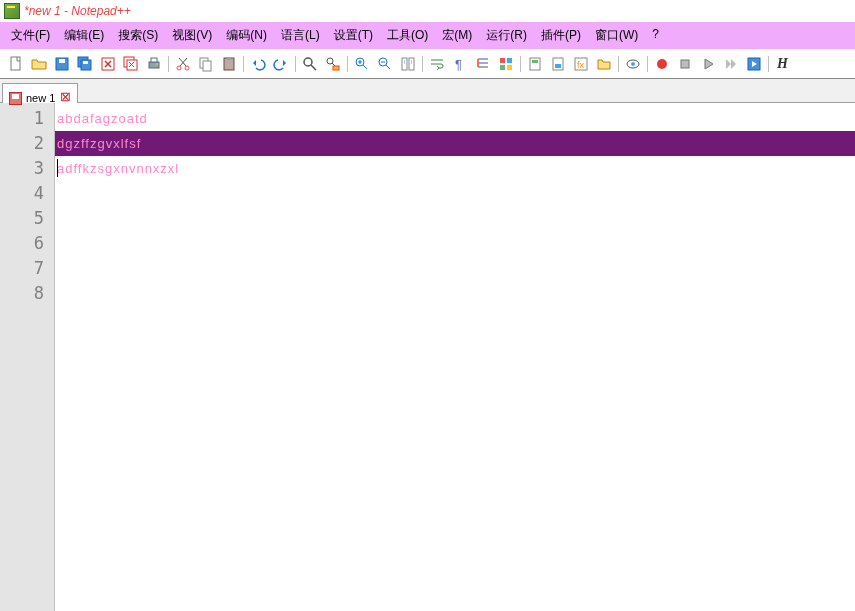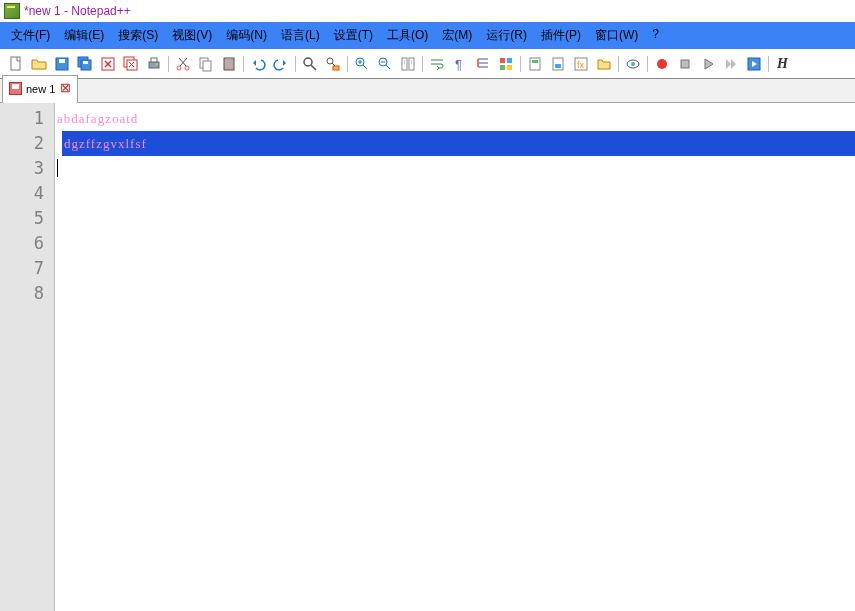--- a/index.html
+++ b/index.html
@@ -28,26 +28,26 @@
   border: 1px solid #33691e;
   position: relative;
 }
 .app-icon::after {
   content: "";
   position: absolute;
   left: 2px; top: 2px;
   width: 8px; height: 2px;
   background: #ffeb3b;
 }
-.title-text { color: #a21caf; }
+.title-text { color: #ef4444; font-style: italic; }
 .menubar {
   display: flex;
   padding: 2px 4px;
   gap: 0;
-  background: #3b82f6;
+  background: #f0abfc;
 }
 .menu-item {
   padding: 3px 7px;
   cursor: pointer;
 }
 .toolbar {
   display: flex;
   align-items: center;
   padding: 3px 4px;
   gap: 0;
@@ -80,27 +80,27 @@
 .ic { width: 16px; height: 16px; }
 .tabbar {
   height: 24px;
   background: #f0f0f0;
   display: flex;
   align-items: flex-end;
   padding: 0 2px;
   border-bottom: 1px solid #a0a0a0;
 }
 .tab {
-  height: 28px;
+  height: 20px;
   padding: 8px 6px;
   background: #fff;
   border: 1px solid #a0a0a0;
   border-bottom: none;
   display: flex;
-  align-items: flex-end;
+  align-items: flex-start;
   gap: 4px;
   font-size: 11px;
   position: relative;
   top: 1px;
 }
 .tab-save-ic {
   width: 13px; height: 13px;
   background: #e57373;
   border: 1px solid #c62828;
 }
@@ -134,30 +134,30 @@
   color: #808080;
   font-family: Consolas, monospace;
   font-size: 17px;
   line-height: 25px;
   user-select: none;
   border-right: 1px solid #c0c0c0;
 }
 .gutter div { height: 25px; }
 .content {
   flex: 1;
-  font-family: Liberation Serif, serif;
+  font-family: Liberation Sans, sans-serif;
   font-size: 13px;
   line-height: 25px;
   padding-top: 3px;
   color: #ff88cc;
   letter-spacing: 1px;
   position: relative;
 }
 .line { height: 25px; padding-left: 2px; white-space: pre; }
-.line.current { background: #1d4ed8; margin-left: 7px; }
+.line.current { background: #701a75; }
 .caret {
   position: absolute;
   width: 1px;
   height: 18px;
   background: #000;
   left: 2px;
   top: 56px;
 }
 </style>
 </head>
@@ -408,14 +408,15 @@
       <div>4</div>
       <div>5</div>
       <div>6</div>
       <div>7</div>
       <div>8</div>
     </div>
   <div class="content" id="content">
     <div class="caret"></div>
   <div class="line">abdafagzoatd</div>
       <div class="line current">dgzffzgvxlfsf</div>
+      <div class="line">adffkzsgxnvnnxzxl</div>
     </div>
 </div>
 
 </body></html>

